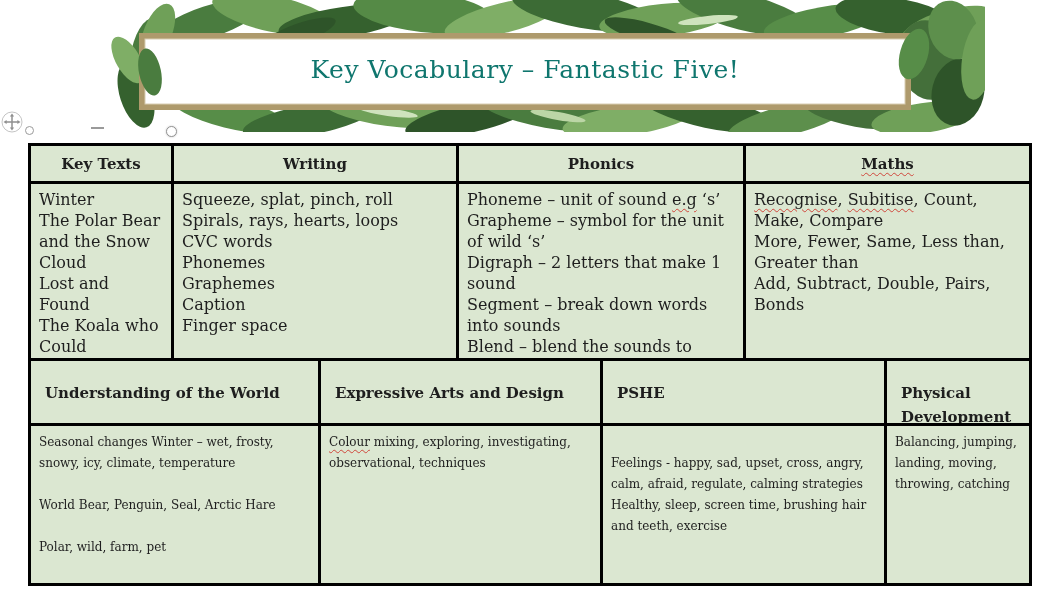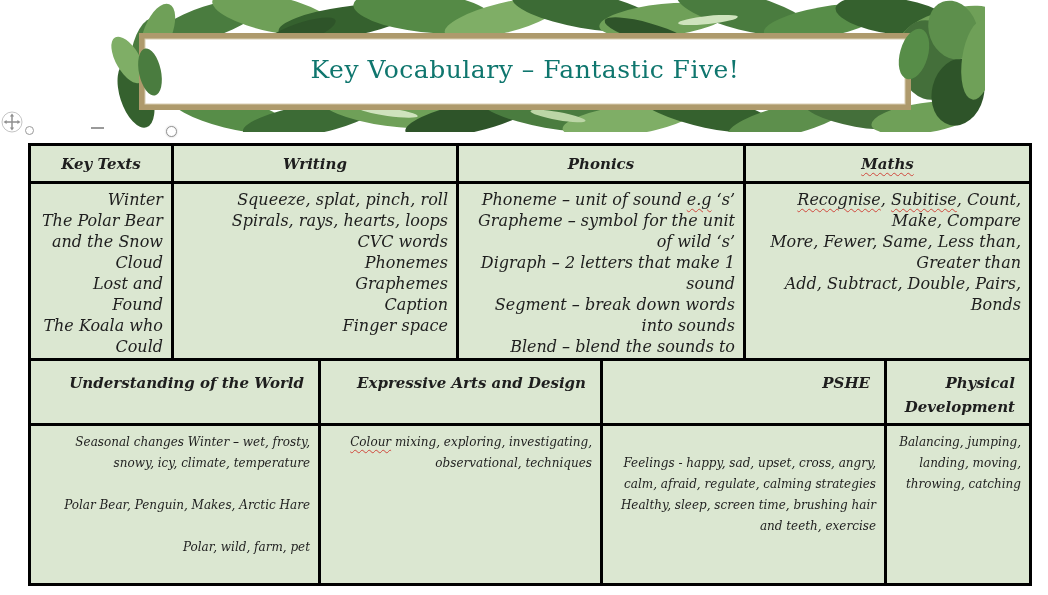--- a/index.html
+++ b/index.html
@@ -23,26 +23,26 @@
     border-radius:50%;background:#fff;box-shadow:0 0 2px rgba(0,0,0,.25);}
 
   
   .vt{position:absolute;left:28px;top:143px;width:1004px;border:3px solid var(--border,#000);
     box-sizing:border-box;background:var(--cellbg,#dbe7d1);color:var(--text,#1e1e1e);}
   .vrow{display:grid;box-sizing:border-box;}
   .vrow.sep{border-bottom:3px solid var(--border,#000);}
   .s1{grid-template-columns:143px 285px 287px 1fr;}
   .s2{grid-template-columns:290px 282px 284px 1fr;}
   .vcell{box-sizing:border-box;border-right:3px solid var(--border,#000);overflow:hidden;
-    text-align:right;background:var(--cellbg,#dbe7d1);font-style:italic;}
+    text-align:left;background:var(--cellbg,#dbe7d1);}
   .vcell:last-child{border-right:none;}
   .hdr1{height:35px;display:flex;align-items:center;justify-content:center;
     font-weight:bold;font-size:15px;}
   .bdy1{height:174px;padding:5px 8px;font-size:16px;line-height:21px;}
-  .hdr2{height:62px;padding:10px 14px 0;font-weight:bold;font-size:15px;line-height:24px;}
+  .hdr2{height:62px;padding:20px 14px 0;font-weight:bold;font-size:15px;line-height:24px;}
   .bdy2{height:157px;padding:6px 8px;font-size:12px;line-height:21px;}
   .para{min-height:21px;}
   .misspelled{text-decoration-line:underline;text-decoration-style:wavy;
     text-decoration-color:var(--spell,#d0473c);text-decoration-thickness:1px;text-underline-offset:3px;}
 </style>
 </head>
 <body>
 
 <div id="stage">
 
@@ -170,21 +170,21 @@
       <div class="vcell hdr2">Understanding of the World</div>
       <div class="vcell hdr2">Expressive Arts and Design</div>
       <div class="vcell hdr2">PSHE</div>
       <div class="vcell hdr2">Physical Development</div>
     </div>
 
     <div class="vrow s2">
       <div class="vcell bdy2">
           <div class="para">Seasonal changes Winter –  wet, frosty, snowy, icy, climate, temperature</div>
           <div class="para">&nbsp;</div>
-          <div class="para">Polar Bear, Penguin, Makes, Arctic Hare</div>
+          <div class="para">World Bear, Penguin, Seal, Arctic Hare</div>
           <div class="para">&nbsp;</div>
           <div class="para">Polar, wild, farm, pet</div>
         </div>
       <div class="vcell bdy2">
           <div class="para"><span class="misspelled">Colour</span> mixing, exploring, investigating, observational, techniques</div>
         </div>
       <div class="vcell bdy2">
           <div class="para">&nbsp;</div>
           <div class="para">Feelings - happy, sad, upset, cross, angry, calm, afraid, regulate, calming strategies</div>
           <div class="para">Healthy, sleep, screen time, brushing hair and teeth, exercise</div>

